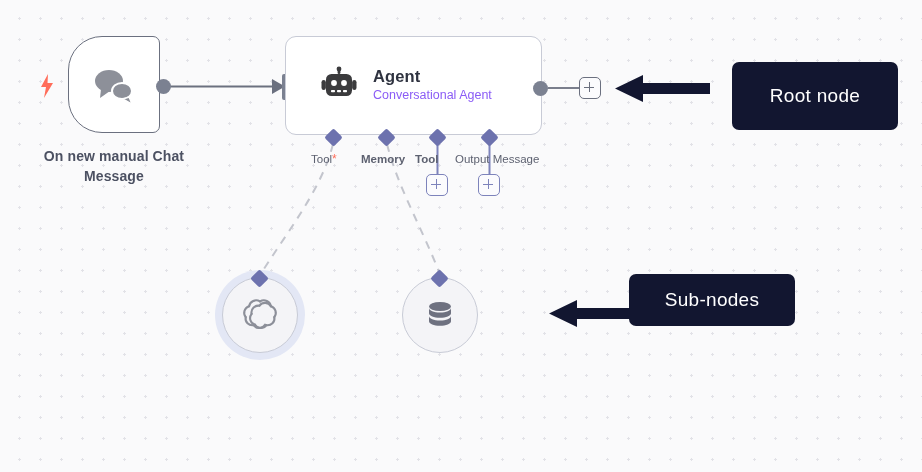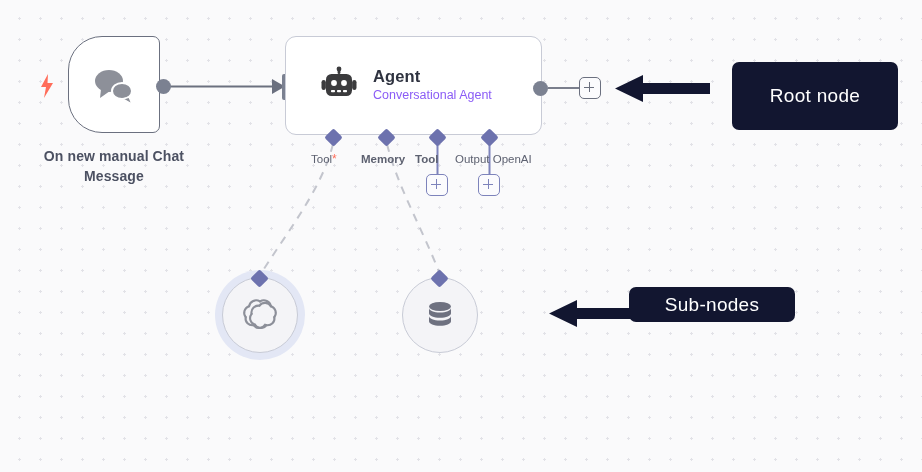--- a/index.html
+++ b/index.html
@@ -241,21 +241,21 @@
     <div class="diamond" style="left:327px; top:131px;"></div>
     <div class="diamond" style="left:380px; top:131px;"></div>
     <div class="diamond" style="left:431px; top:131px;"></div>
     <div class="diamond" style="left:483px; top:131px;"></div>
 
     <div class="conn-label" style="left:311px; top:152px;">
       <span>Tool</span><span class="req-star">*</span>
     </div>
     <div class="conn-label" style="left:361px; top:152px;font-weight:bold;">Memory</div>
     <div class="conn-label" style="left:415px; top:152px;font-weight:bold;">Tool</div>
-    <div class="conn-label" style="left:455px; top:152px;">Output OpenAI</div>
+    <div class="conn-label" style="left:455px; top:152px;">Output Message</div>
 
     <div class="plus-btn" style="left:426px; top:174px;"></div>
     <div class="plus-btn" style="left:478px; top:174px;"></div>
 
     <div class="subnode ringed" style="left:222px; top:277px;">
       <svg class="sn-icon" viewBox="0 0 40 40">
         <g fill="none" stroke="#8c8f99" stroke-width="2.1" stroke-linejoin="round" stroke-linecap="round">
           <path d="M20 6.4 C24.6 3.8 29.9 6.3 30.9 11.2"></path>
           <path d="M30.9 11.2 C35.6 12.6 37.3 18.2 34.3 22.1"></path>
           <path d="M34.3 22.1 C35.3 26.9 31.1 30.9 26.4 30.2"></path>
@@ -284,16 +284,16 @@
     <div class="diamond" style="left:433px; top:272px;"></div>
 
     <svg class="anno-arrow" style="left:615px; top:72px;" width="95" height="33" viewBox="0 0 95 33">
       <polygon points="0,16.5 28,3 28,11 95,11 95,22 28,22 28,30" fill="#121630"></polygon>
     </svg>
     <div class="anno-box" style="left:732px; top:62px; width:166px; height:68px;">Root node</div>
 
     <svg class="anno-arrow" style="left:549px; top:297px;" width="95" height="33" viewBox="0 0 95 33">
       <polygon points="0,16.5 28,3 28,11 95,11 95,22 28,22 28,30" fill="#121630"></polygon>
     </svg>
-    <div class="anno-box" style="left:629px; top:287px; width:166px; height:35px;text-align:right;">Sub-nodes</div>
+    <div class="anno-box" style="left:629px; top:274px; width:166px; height:52px;text-align:right;">Sub-nodes</div>
 
   </div>
 </div>
 
 </body></html>

